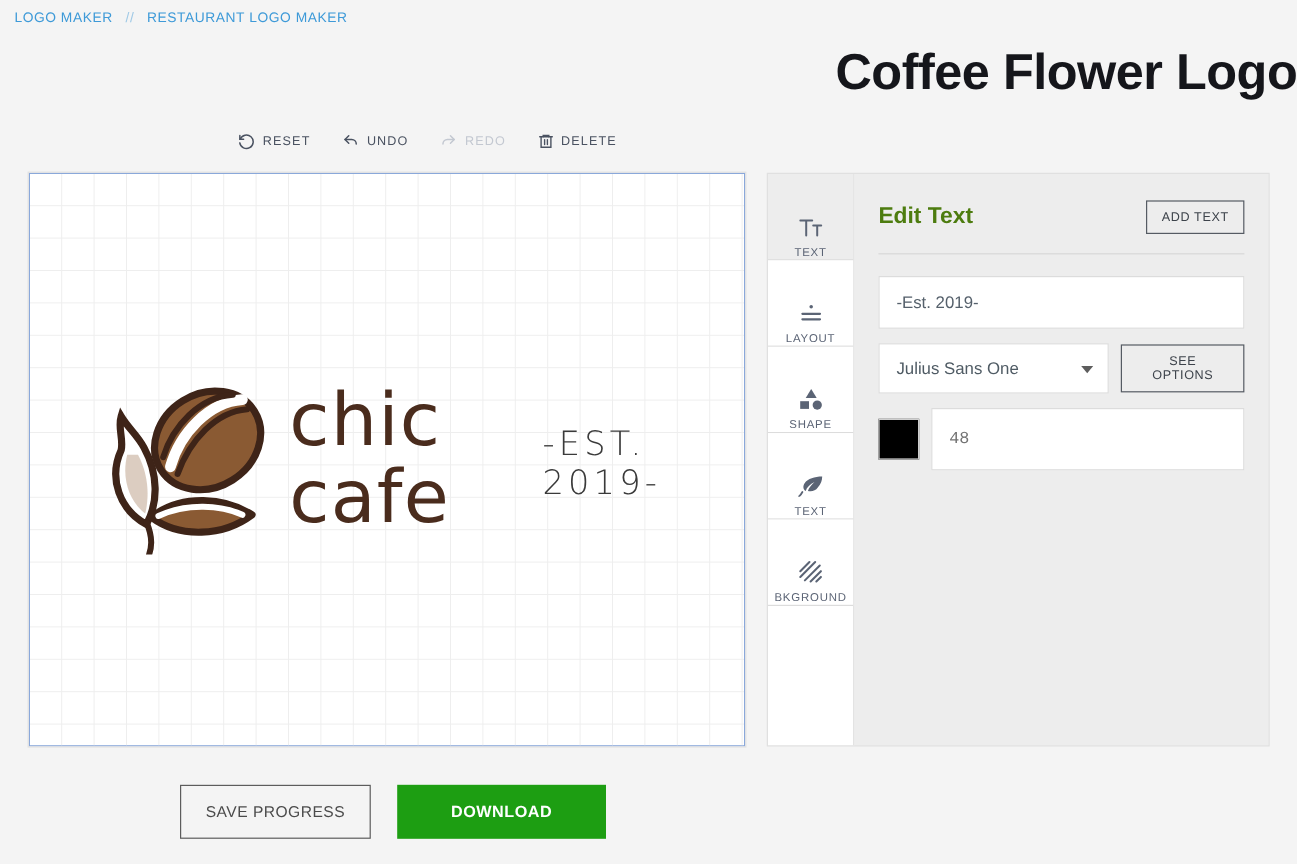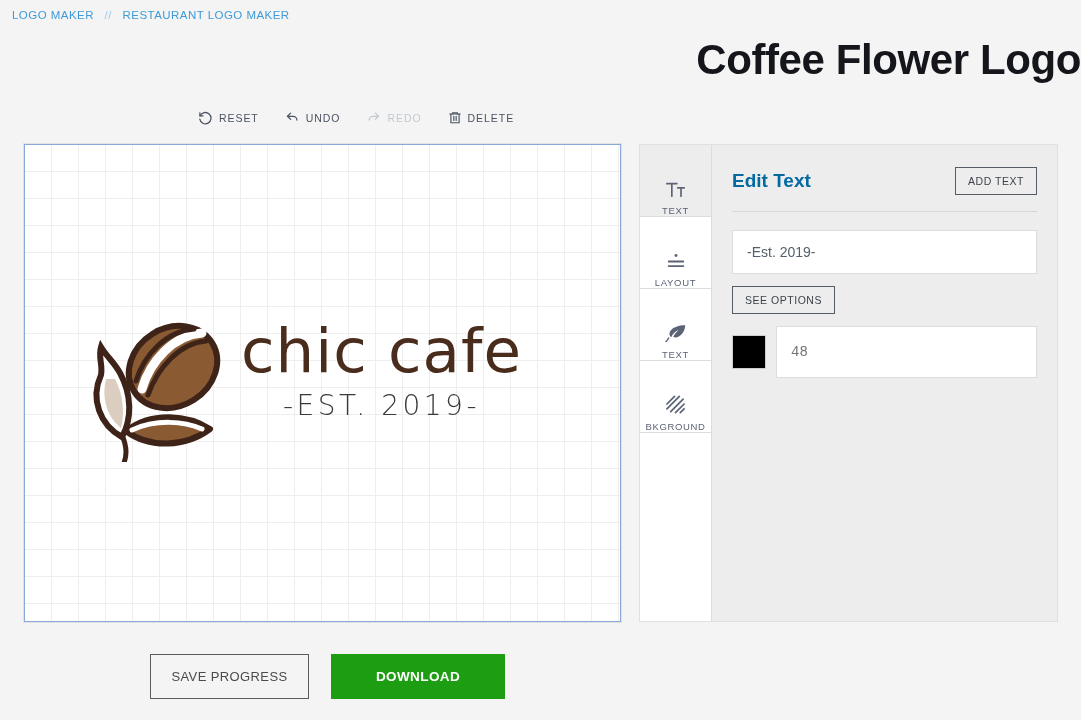--- a/index.html
+++ b/index.html
@@ -64,21 +64,21 @@
     position: absolute; left: 0; top: 0; width: 597px; height: 478px;
   }
   .logo-inner {
     position: absolute; left: 45px; top: 170px;
     width: 530px; height: 140px;
     display: flex; align-items: flex-start;
   }
   .bean-mark { width: 165px; height: 145px; flex: none; margin-top: 2px; }
   .logo-words {
     margin-left: 6px; margin-top: 4px;
-    display: flex; flex-direction: column; align-items: center;
+    display: flex; flex-direction: row; align-items: center;
   }
   .logo-main {
     font-family: "DejaVu Sans", sans-serif;
     font-size: 61px; color: #4a2c1d;
     letter-spacing: 1px; line-height: 1.05;
     font-weight: 400;
   }
   .logo-sub {
     font-family: "DejaVu Sans", sans-serif;
     font-size: 28px; color: #3a3a3a;
@@ -113,21 +113,21 @@
   .tab svg { display: block; }
 
   .panel-body {
     flex: 1; padding: 22px 20px 0 20px;
     background: #ededed;
   }
   .panel-head {
     display: flex; align-items: center; justify-content: space-between;
   }
   .panel-title {
-    font-size: 19px; font-weight: bold; color: #0369a1;
+    font-size: 19px; font-weight: bold; color: #4d7c0f;
   }
   .btn-outline {
     background: #ededed;
     border: 1px solid #555b63;
     color: #3d434b;
     font-size: 10.5px; letter-spacing: .05em;
     padding: 7px 12px; cursor: pointer;
     font-family: "Liberation Sans", sans-serif;
   }
   .divider {
@@ -299,20 +299,30 @@
     <div class="tab">
       <span>
         <svg width="22" height="17" viewBox="0 0 24 18" fill="none" stroke="#5b6475" stroke-width="2" stroke-linecap="round">
           <circle cx="12" cy="2.5" r="1.6" fill="#5b6475" stroke="none"></circle>
           <path d="M4 9h16M4 14h16"></path>
         </svg>
       </span>
       <span class="tab-label">LAYOUT</span>
     </div>
 
+    <div class="tab">
+      <span>
+        <svg width="22" height="19" viewBox="0 0 24 20" fill="#5b6475">
+          <path d="M12 1 7 9h10z"></path>
+          <rect x="2" y="12" width="8" height="7"></rect>
+          <circle cx="17.5" cy="15.5" r="4.2"></circle>
+        </svg>
+      </span>
+      <span class="tab-label">SHAPE</span>
+    </div>
 
     <div class="tab">
       <span>
         <svg width="22" height="19" viewBox="0 0 24 20" fill="#5b6475">
           <path d="M22 2c-7 0-13 2-16 6-2 3-1 6 1 7 1-3 4-6 8-8-3 3-5 5-6 8 3 1 7 0 9-3 3-3 4-7 4-10z"></path>
           <path d="M4 16c-1 2-2 3-3 4" stroke="#5b6475" stroke-width="1.6" fill="none" stroke-linecap="round"></path>
         </svg>
       </span>
       <span class="tab-label">TEXT</span>
     </div>
@@ -333,20 +343,24 @@
     <div class="panel-head">
       <span class="panel-title">Edit Text</span>
       <button class="btn-outline">ADD TEXT</button>
     </div>
 
     <div class="divider"></div>
 
     <input class="field" type="text" value="-Est. 2019-" style="">
 
     <div class="row">
+      <div class="select-box">
+        <span>Julius Sans One</span>
+        <span class="caret"></span>
+      </div>
       <button class="btn-outline">SEE OPTIONS</button>
     </div>
 
     <div class="row">
       <div class="swatch"></div>
       <input class="size-field" type="text" value="48" style="">
     </div>
 
   </div>
 </div>

